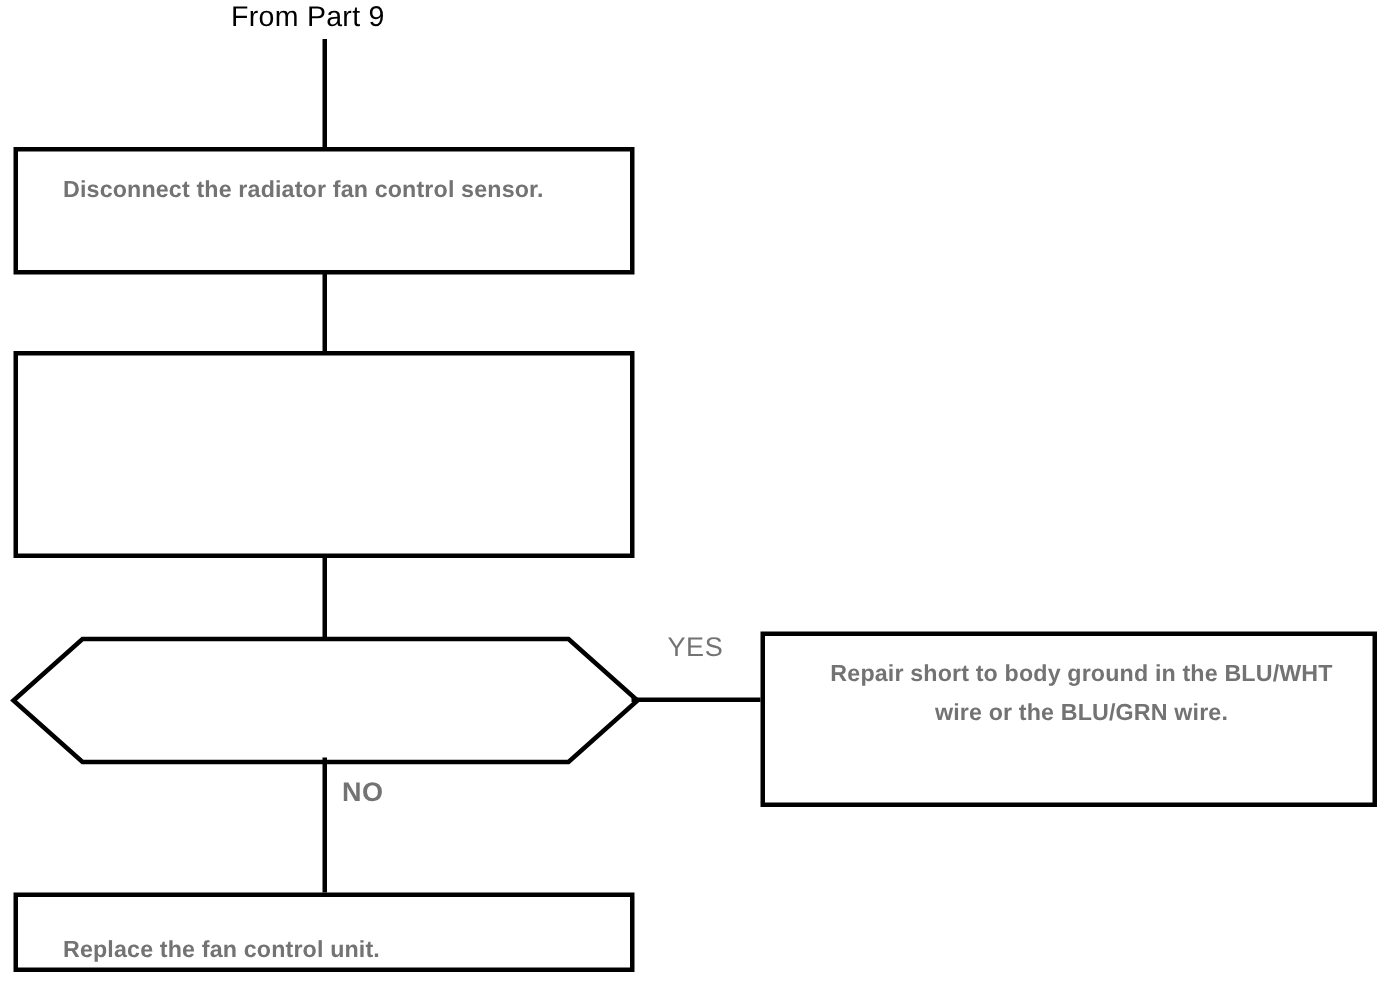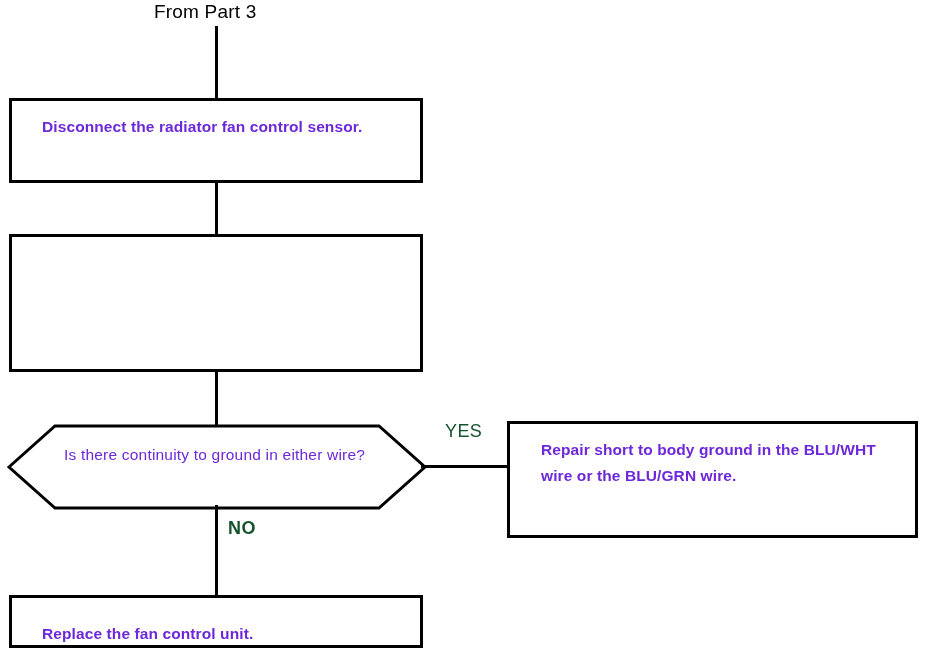--- a/index.html
+++ b/index.html
@@ -20,37 +20,37 @@
   
   .node-box {
     position: absolute;
     box-sizing: border-box;
     border: 3px solid #000000;
     background: #ffffff;
   }
   .node-text {
     position: absolute;
     white-space: pre-line;
-    color: #6d28d9;
+    color: #737373;
   }
   .vline {
     position: absolute;
     background: #000000;
     width: 3px;
   }
   .hline {
     position: absolute;
     background: #000000;
     height: 3px;
   }
   .edge-label {
     position: absolute;
     font-size: 18px;
     letter-spacing: 0.4px;
-    color: #14532d;
+    color: #737373;
     white-space: nowrap;
   }
 
   
   #from-label {
     position: absolute;
     left: 154px;
     top: 1px;
     font-size: 19px;
     letter-spacing: 0.2px;
@@ -92,56 +92,56 @@
 
   
   #edge-yes-h { left: 421px; top: 465px; width: 88px; }
   #label-yes { left: 445px; top: 421px; }
 
   #box-repair { left: 507px; top: 421px; width: 411px; height: 117px; }
   #text-repair {
     left: 541px; top: 437px; width: 360px;
     font-size: 15.5px; font-weight: bold; line-height: 26px;
     letter-spacing: 0.1px;
+    text-align: center;
   }
 
   
   #edge-no-v { left: 215px; top: 505px; height: 92px; }
   #label-no { left: 228px; top: 518px; font-weight: bold; }
 
   #box-replace { left: 9px; top: 595px; width: 414px; height: 53px; }
   #text-replace {
     left: 42px; top: 611px; width: 370px;
     font-size: 15.5px; font-weight: bold; line-height: 26px;
     letter-spacing: 0.1px;
     margin-top: 10px;
   }
 </style>
 </head>
 <body>
 
 <div id="canvas">
 
-  <div id="from-label">From Part 3</div>
+  <div id="from-label">From Part 9</div>
 
   <div class="vline" id="edge-top"></div>
 
   <div class="node-box" id="box-disconnect"></div>
   <div class="node-text" id="text-disconnect">Disconnect the radiator fan control sensor.</div>
 
   <div class="vline" id="edge-1-2"></div>
 
   <div class="node-box" id="box-check"></div>
 
   <div class="vline" id="edge-2-3"></div>
 
   <svg id="hex-decision" viewBox="0 0 422 90" preserveAspectRatio="none">
     <polygon points="3,45 49,4 373,4 419,45 373,86 49,86" fill="#ffffff" stroke="#000000" stroke-width="3" stroke-linejoin="miter"></polygon>
   </svg>
-  <div class="node-text" id="text-decision">Is there continuity to ground in either wire?</div>
 
   <div class="hline" id="edge-yes-h"></div>
   <div class="edge-label" id="label-yes">YES</div>
 
   <div class="node-box" id="box-repair"></div>
   <div class="node-text" id="text-repair">Repair short to body ground in the BLU/WHT  wire  or  the  BLU/GRN wire.</div>
 
   <div class="vline" id="edge-no-v"></div>
   <div class="edge-label" id="label-no">NO</div>
 

